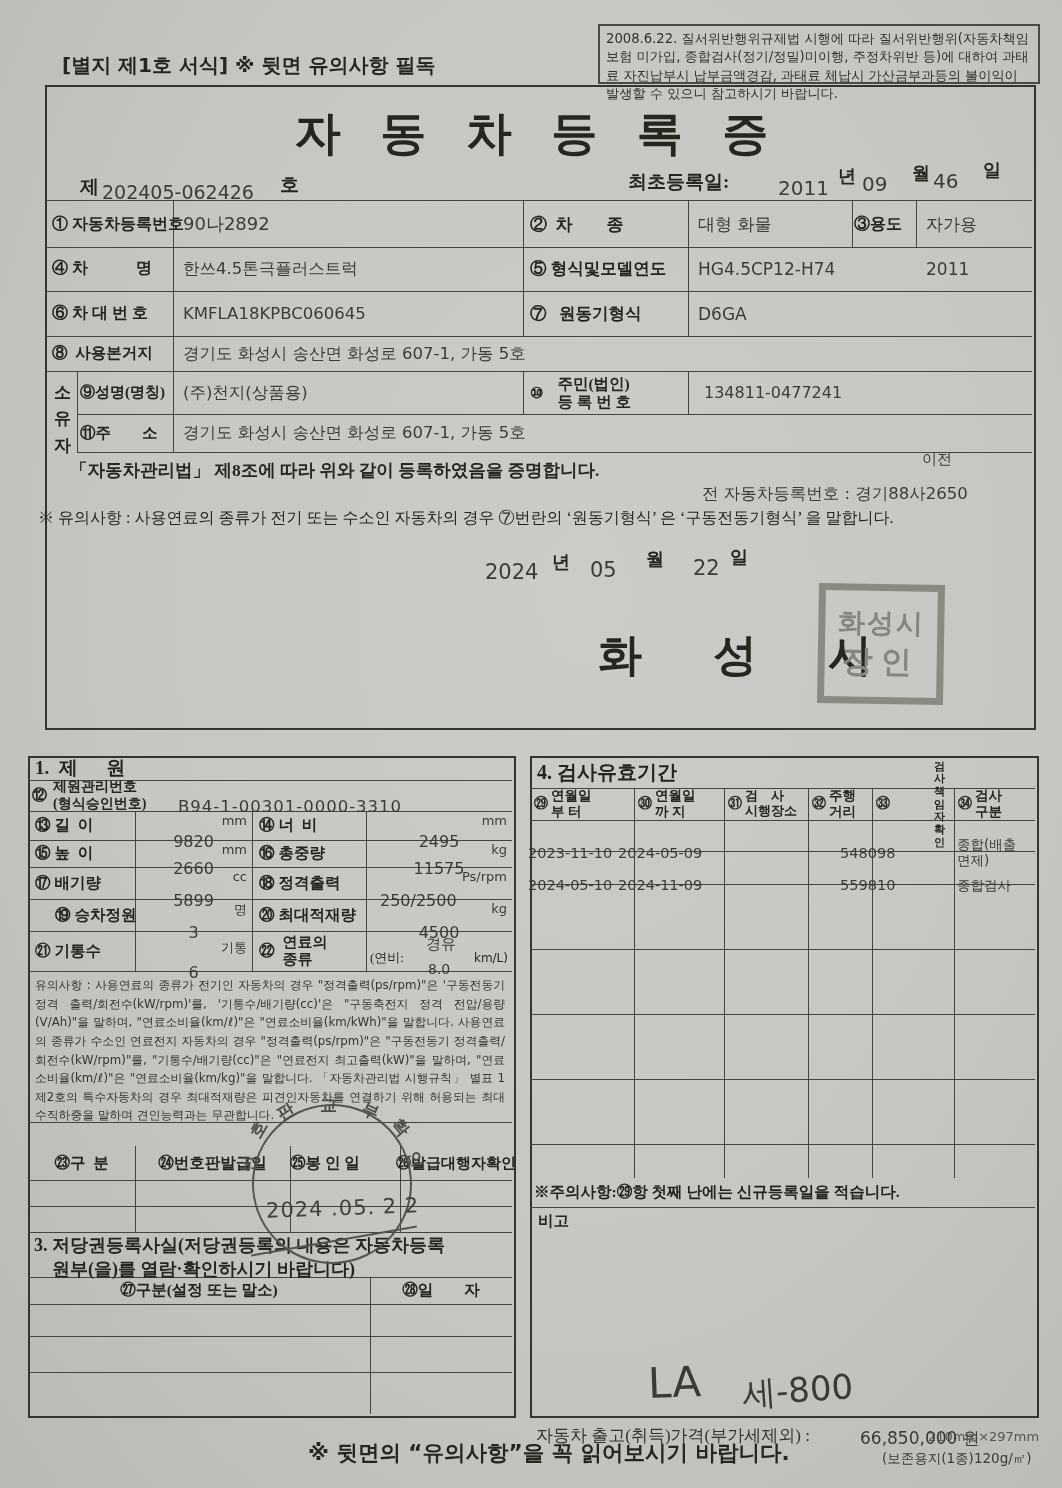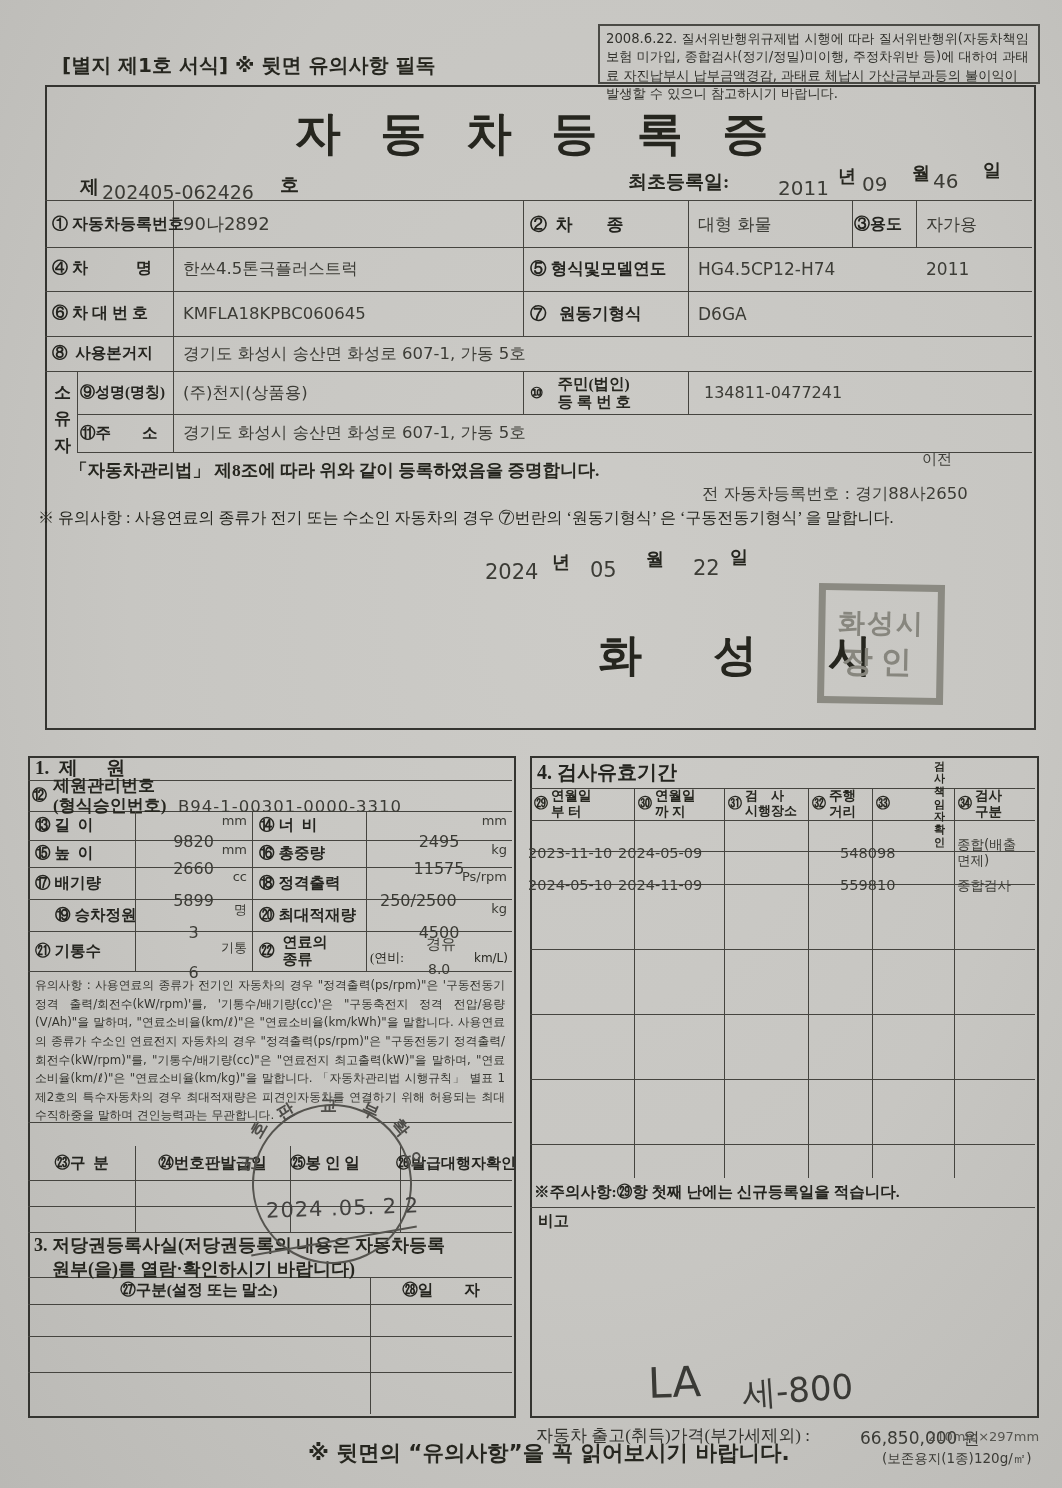--- a/index.html
+++ b/index.html
@@ -154,21 +154,21 @@
     <span class="ser b" style="font-size:31px;letter-spacing:8px;">장인</span>
   </div>
 
   <div class="abs box" style="left:28px;top:756px;width:484px;height:658px;"></div>
   <div class="cell nr" style="left:28px;top:756px;width:484px;height:24px;">
       <span class="lblc" style="font-size:19px;">1.  제      원</span>
     </div>
 
   <div class="cell nr" style="left:28px;top:780px;width:484px;height:31px;">
     <span class="lblc" style="font-size:15px;padding-left:4px;">⑫</span>
-    <span class="two ser b ink" style="font-size:17px;margin-left:6px;">
+    <span class="two ser b ink" style="font-size:14px;margin-left:6px;">
       <span>제원관리번호</span>
       <span>(형식승인번호)</span>
     </span>
     <span class="abs san prn" style="left:150px;top:17px;font-size:16.5px;letter-spacing:1px;">B94-1-00301-0000-3310</span>
   </div>
 
   <div class="cell" style="left:28px;top:811px;width:107px;height:29px;">
       <span class="lblc" style="font-size:15.5px;">⑬ 길  이</span>
     </div>
   <div class="cell" style="left:135px;top:811px;width:117px;height:29px;">

